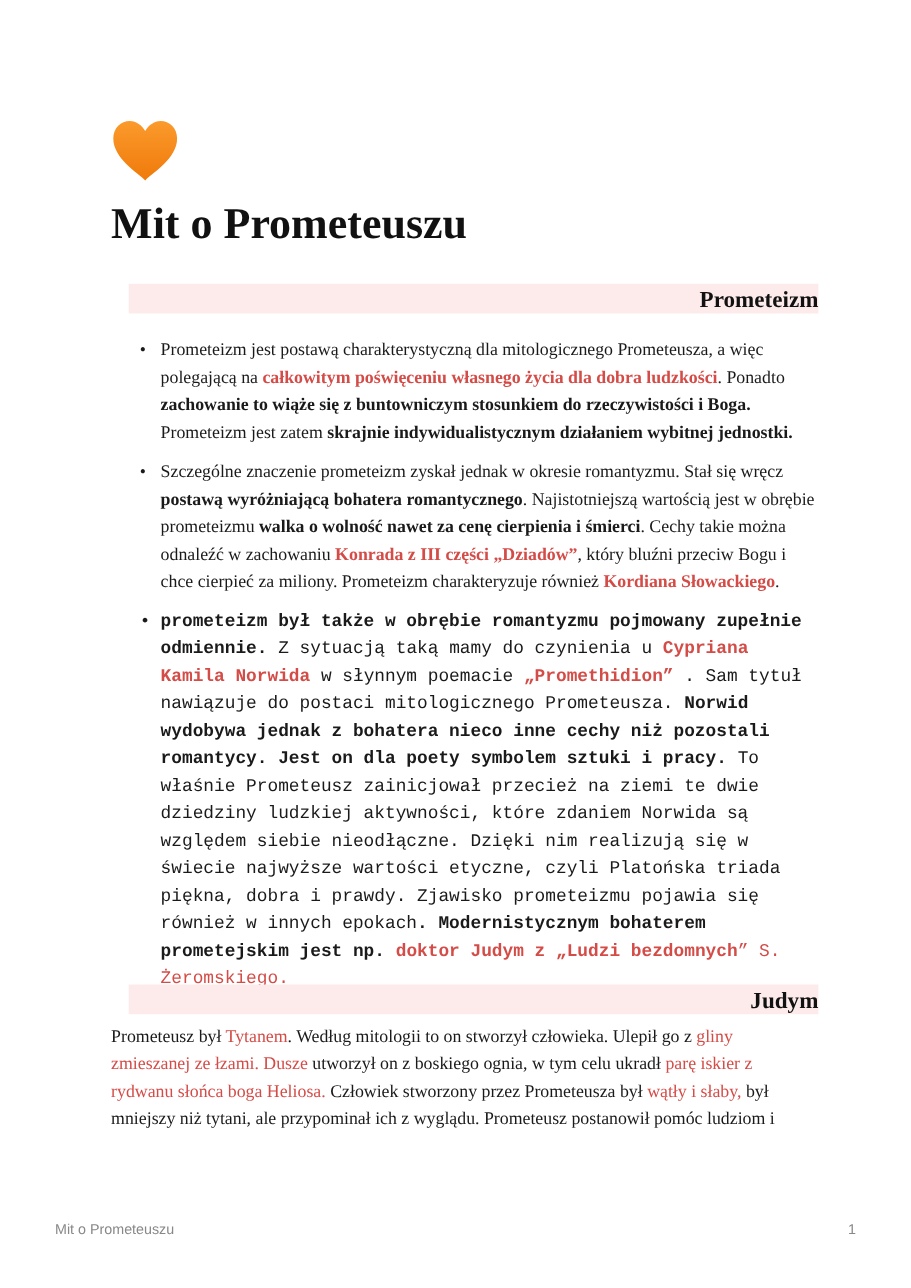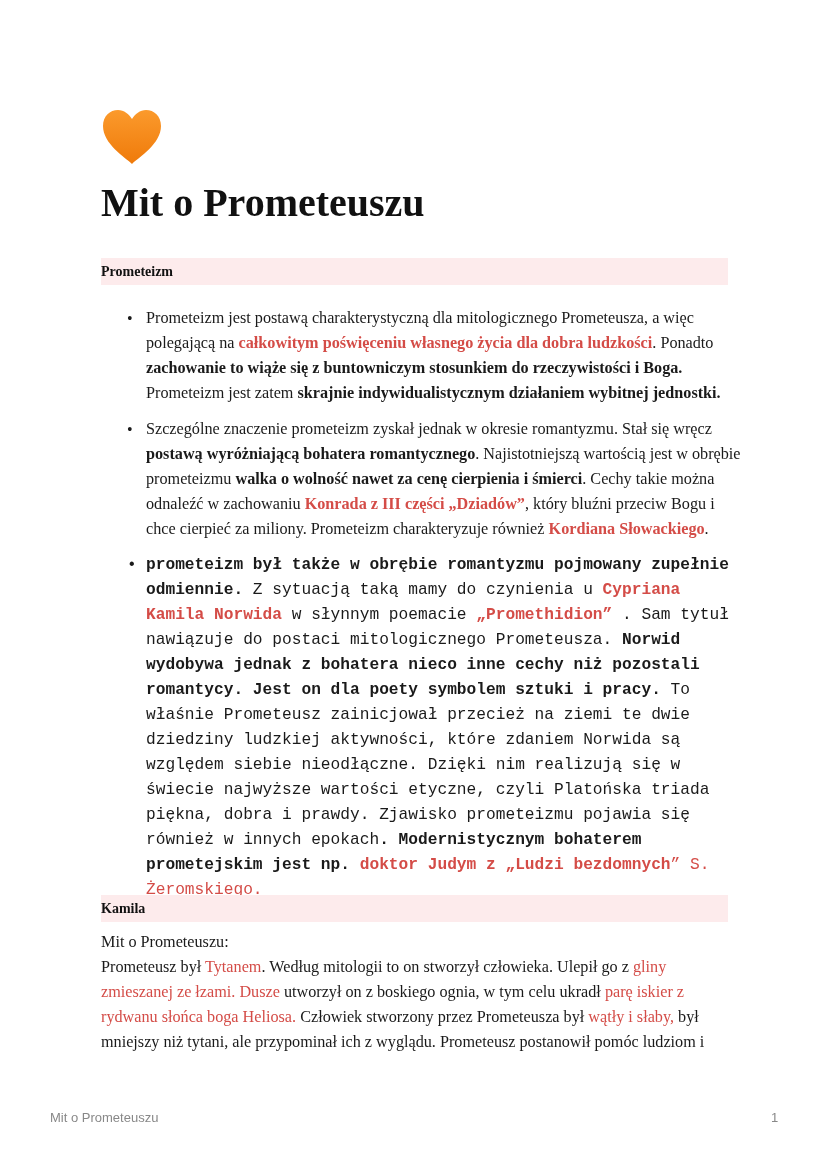--- a/index.html
+++ b/index.html
@@ -1,20 +1,20 @@
 <!DOCTYPE html>
 <html><head>
   <meta charset="utf-8">
   <style>
     html, body { margin: 0; padding: 0; background: #ffffff; }
     body { width: 828px; height: 1171px; position: relative; overflow: hidden; font-family: "Liberation Serif", serif; color: #1a1a1a; }
     .page { position: absolute; left: 101px; top: 0; width: 627px; }
     .icon-heart { position: absolute; left: 0; top: 108px; width: 62px; height: 58px; }
     h1 { position: absolute; left: 0; top: 178px; margin: 0; font-size: 40px; font-weight: bold; line-height: 50px; color: #111; white-space: nowrap; }
-    .h2 { position: absolute; left: 0; width: 627px; height: 27px; background: #fdebec; font-size: 14px; font-weight: bold; line-height: 28px; color: #111; }
+    .h2 { position: absolute; left: 16px; width: 627px; height: 27px; background: #fdebec; font-size: 21px; font-weight: bold; line-height: 28px; color: #111; text-align: right; }
     .h2 span { padding-left: 0; }
     .h2.prom { top: 258px; }
     .h2.tekst { top: 895px; }
     ul { position: absolute; left: 0; top: 290px; margin: 16px; padding: 0; list-style: none; width: 627px; }
     li { position: relative; padding-left: 29px; font-size: 16.2px; line-height: 25px; margin-bottom: 11px; }
     li::before { content: "\2022"; position: absolute; left: 10px; top: 0; font-size: 16px; }
     li.b3 { margin-top: 0; font-family: Liberation Mono, monospace; }
     .r { color: #d44c47; }
     .b { font-weight: bold; }
     .text-block { position: absolute; left: 0; top: 930px; width: 627px; font-size: 16.2px; line-height: 25px; }
@@ -42,23 +42,22 @@
     <span>Prometeizm</span>
   </div>
 
   <ul>
     <li><span>Prometeizm jest postawą charakterystyczną dla mitologicznego Prometeusza, a więc polegającą na </span><span class="r b">całkowitym poświęceniu własnego życia dla dobra ludzkości</span><span>. Ponadto </span><span class="b">zachowanie to wiąże się z buntowniczym stosunkiem do rzeczywistości i Boga.</span><span> Prometeizm jest zatem </span><span class="b">skrajnie indywidualistycznym działaniem wybitnej jednostki.</span></li>
     <li><span>Szczególne znaczenie prometeizm zyskał jednak w okresie romantyzmu. Stał się wręcz </span><span class="b">postawą wyróżniającą bohatera romantycznego</span><span>. Najistotniejszą wartością jest w obrębie prometeizmu </span><span class="b">walka o wolność nawet za cenę cierpienia i śmierci</span><span>. Cechy takie można odnaleźć w zachowaniu </span><span class="r b">Konrada z III części „Dziadów”</span><span>, który bluźni przeciw Bogu i chce cierpieć za miliony. Prometeizm charakteryzuje również </span><span class="r b">Kordiana Słowackiego</span><span>.</span></li>
     <li class="b3"><span class="b">prometeizm był także w obrębie romantyzmu pojmowany zupełnie odmiennie.</span><span> Z sytuacją taką mamy do czynienia u </span><span class="r b">Cypriana Kamila Norwida</span><span> w słynnym poemacie </span><span class="r b">„Promethidion”</span><span> . Sam tytuł nawiązuje do postaci mitologicznego Prometeusza. </span><span class="b">Norwid wydobywa jednak z bohatera nieco inne cechy niż pozostali romantycy. Jest on dla poety symbolem sztuki i pracy.</span><span> To właśnie Prometeusz zainicjował przecież na ziemi te dwie dziedziny ludzkiej aktywności, które zdaniem Norwida są względem siebie nieodłączne. Dzięki nim realizują się w świecie najwyższe wartości etyczne, czyli Platońska triada piękna, dobra i prawdy. Zjawisko prometeizmu pojawia się również w innych epokach</span><span class="b">. Modernistycznym bohaterem prometejskim jest np. </span><span class="r b">doktor Judym z „Ludzi bezdomnych</span><span class="r">” S. Żeromskiego.</span></li>
   </ul>
 
   <div class="h2 tekst">
-    <span>Kamila</span>
+    <span>Judym</span>
   </div>
 
   <div class="text-block">
-    <p>Mit o Prometeuszu:</p>
     <p><span>Prometeusz był </span><span class="r">Tytanem</span><span>. Według mitologii to on stworzył człowieka. Ulepił go z </span><span class="r">gliny zmieszanej ze łzami. Dusze</span><span> utworzył on z boskiego ognia, w tym celu ukradł </span><span class="r">parę iskier z rydwanu słońca boga Heliosa.</span><span> Człowiek stworzony przez Prometeusza był </span><span class="r">wątły i słaby,</span><span> był mniejszy niż tytani, ale przypominał ich z wyglądu. Prometeusz postanowił pomóc ludziom i</span></p>
   </div>
 </div>
 
 <div class="footer-title">Mit o Prometeuszu</div>
 <div class="footer-page">1</div>
 
 </body></html>

